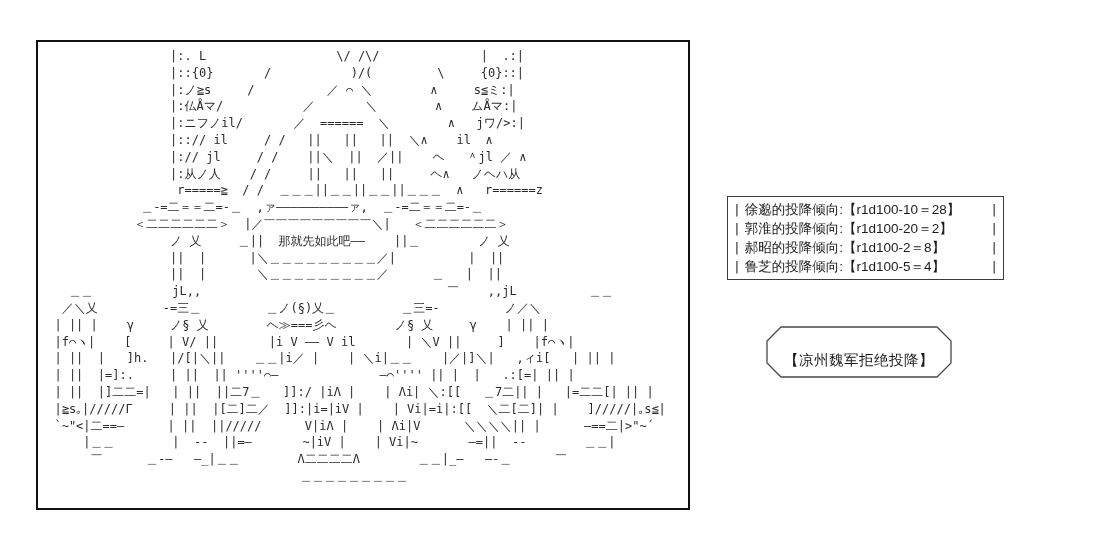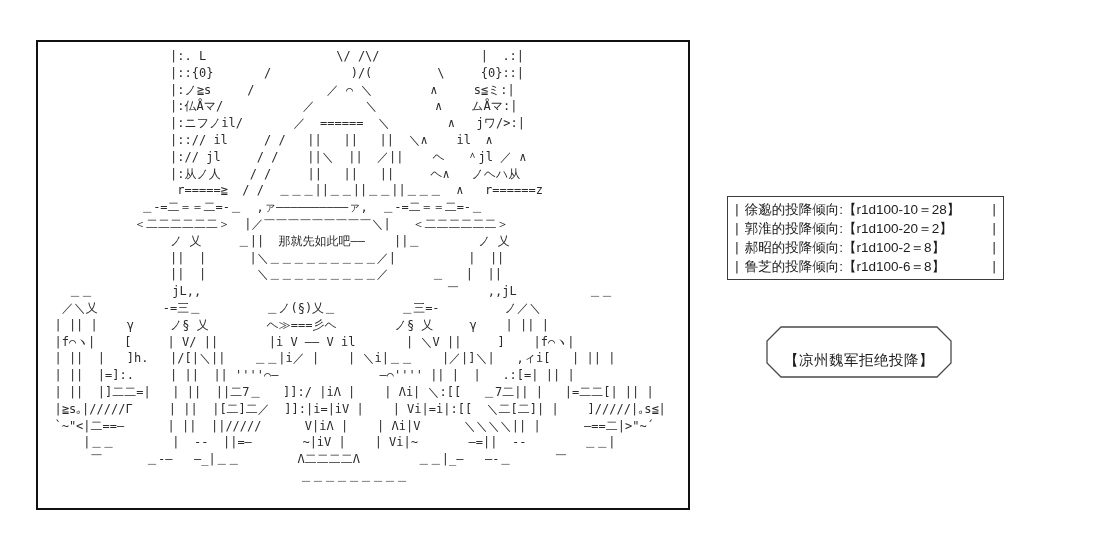--- a/index.html
+++ b/index.html
@@ -144,21 +144,21 @@
       <span class="dice-text">郭淮的投降倾向:【r1d100-20＝2】</span>
       <span class="pipe">|</span>
     </div>
     <div class="dice-row">
       <span class="pipe">|</span>
       <span class="dice-text">郝昭的投降倾向:【r1d100-2＝8】</span>
       <span class="pipe">|</span>
     </div>
     <div class="dice-row">
       <span class="pipe">|</span>
-      <span class="dice-text">鲁芝的投降倾向:【r1d100-6＝8】</span>
+      <span class="dice-text">鲁芝的投降倾向:【r1d100-5＝4】</span>
       <span class="pipe">|</span>
     </div>
   </div>
 
   <div class="result-bubble">
     <svg width="186" height="52" viewBox="0 0 186 52">
       <polygon points="15,1 171,1 185,15 185,37 171,51 15,51 1,37 1,15" fill="#ffffff" stroke="#4a4a4a" stroke-width="1.3"></polygon>
     </svg>
     <div class="result-text">【凉州魏军拒绝投降】</div>
   </div>

